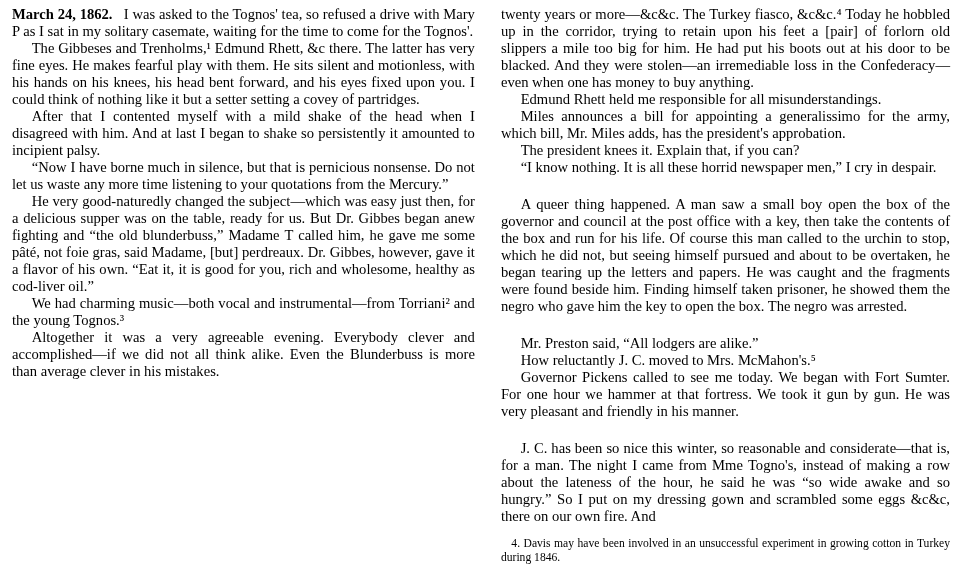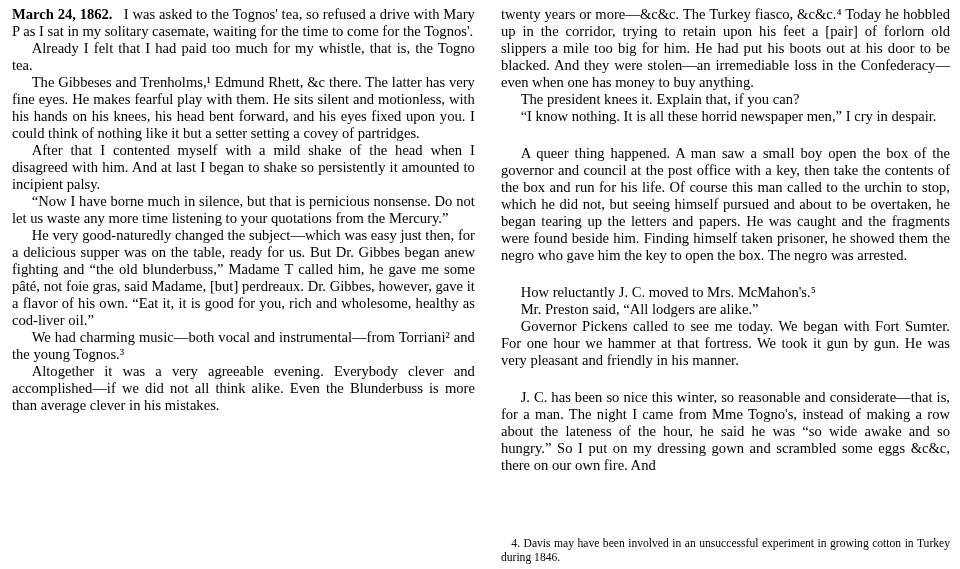--- a/index.html
+++ b/index.html
@@ -76,41 +76,42 @@
 </style>
 </head>
 <body>
 
 <div class="page">
   <div class="columns">
 
     <div class="col col-left">
       <div class="col-body">
         <p class="first"><span class="date">March 24, 1862.</span>&nbsp;&nbsp; <span>I was asked to the Tognos' tea, so refused a drive with Mary P as I sat in my solitary casemate, waiting for the time to come for the Tognos'.</span></p>
-        <p>Already I felt that I had paid too much for my whistle, that is, the Togno tea.</p>
         <p>The Gibbeses and Trenholms,¹ Edmund Rhett, &amp;c there. The latter has very fine eyes. He makes fearful play with them. He sits silent and motionless, with his hands on his knees, his head bent forward, and his eyes fixed upon you. I could think of nothing like it but a setter setting a covey of partridges.</p>
         <p>After that I contented myself with a mild shake of the head when I disagreed with him. And at last I began to shake so persistently it amounted to incipient palsy.</p>
         <p>“Now I have borne much in silence, but that is pernicious nonsense. Do not let us waste any more time listening to your quotations from the Mercury.”</p>
         <p>He very good-naturedly changed the subject—which was easy just then, for a delicious supper was on the table, ready for us. But Dr. Gibbes began anew fighting and “the old blunderbuss,” Madame T called him, he gave me some pâté, not foie gras, said Madame, [but] perdreaux. Dr. Gibbes, however, gave it a flavor of his own. “Eat it, it is good for you, rich and wholesome, healthy as cod-liver oil.”</p>
         <p>We had charming music—both vocal and instrumental—from Torriani² and the young Tognos.³</p>
         <p>Altogether it was a very agreeable evening. Everybody clever and accomplished—if we did not all think alike. Even the Blunderbuss is more than average clever in his mistakes.</p>
       </div>
 
     </div>
 
     <div class="col col-right">
       <div class="col-body">
         <p class="first">twenty years or more—&amp;c&amp;c. The Turkey fiasco, &amp;c&amp;c.⁴ Today he hobbled up in the corridor, trying to retain upon his feet a [pair] of forlorn old slippers a mile too big for him. He had put his boots out at his door to be blacked. And they were stolen—an irremediable loss in the Confederacy—even when one has money to buy anything.</p>
+        <p>Edmund Rhett held me responsible for all misunderstandings.</p>
+        <p>Miles announces a bill for appointing a generalissimo for the army, which bill, Mr. Miles adds, has the president's approbation.</p>
         <p>The president knees it. Explain that, if you can?</p>
         <p>“I know nothing. It is all these horrid newspaper men,” I cry in despair.</p>
         <div class="gap-lg"></div>
         <p>A queer thing happened. A man saw a small boy open the box of the governor and council at the post office with a key, then take the contents of the box and run for his life. Of course this man called to the urchin to stop, which he did not, but seeing himself pursued and about to be overtaken, he began tearing up the letters and papers. He was caught and the fragments were found beside him. Finding himself taken prisoner, he showed them the negro who gave him the key to open the box. The negro was arrested.</p>
         <div class="gap-lg"></div>
+        <p>Mr. Preston said, “All lodgers are alike.”</p>
         <p>How reluctantly J. C. moved to Mrs. McMahon's.⁵</p>
-        <p>Mr. Preston said, “All lodgers are alike.”</p>
         <p>Governor Pickens called to see me today. We began with Fort Sumter. For one hour we hammer at that fortress. We took it gun by gun. He was very pleasant and friendly in his manner.</p>
         <div class="gap-lg"></div>
         <p>J. C. has been so nice this winter, so reasonable and considerate—that is, for a man. The night I came from Mme Togno's, instead of making a row about the lateness of the hour, he said he was “so wide awake and so hungry.” So I put on my dressing gown and scrambled some eggs &amp;c&amp;c, there on our own fire. And</p>
       </div>
       <div class="footnotes">
         <p class="fn">4. Davis may have been involved in an unsuccessful experiment in growing cotton in Turkey during 1846.</p>
 
       </div>
     </div>
 

